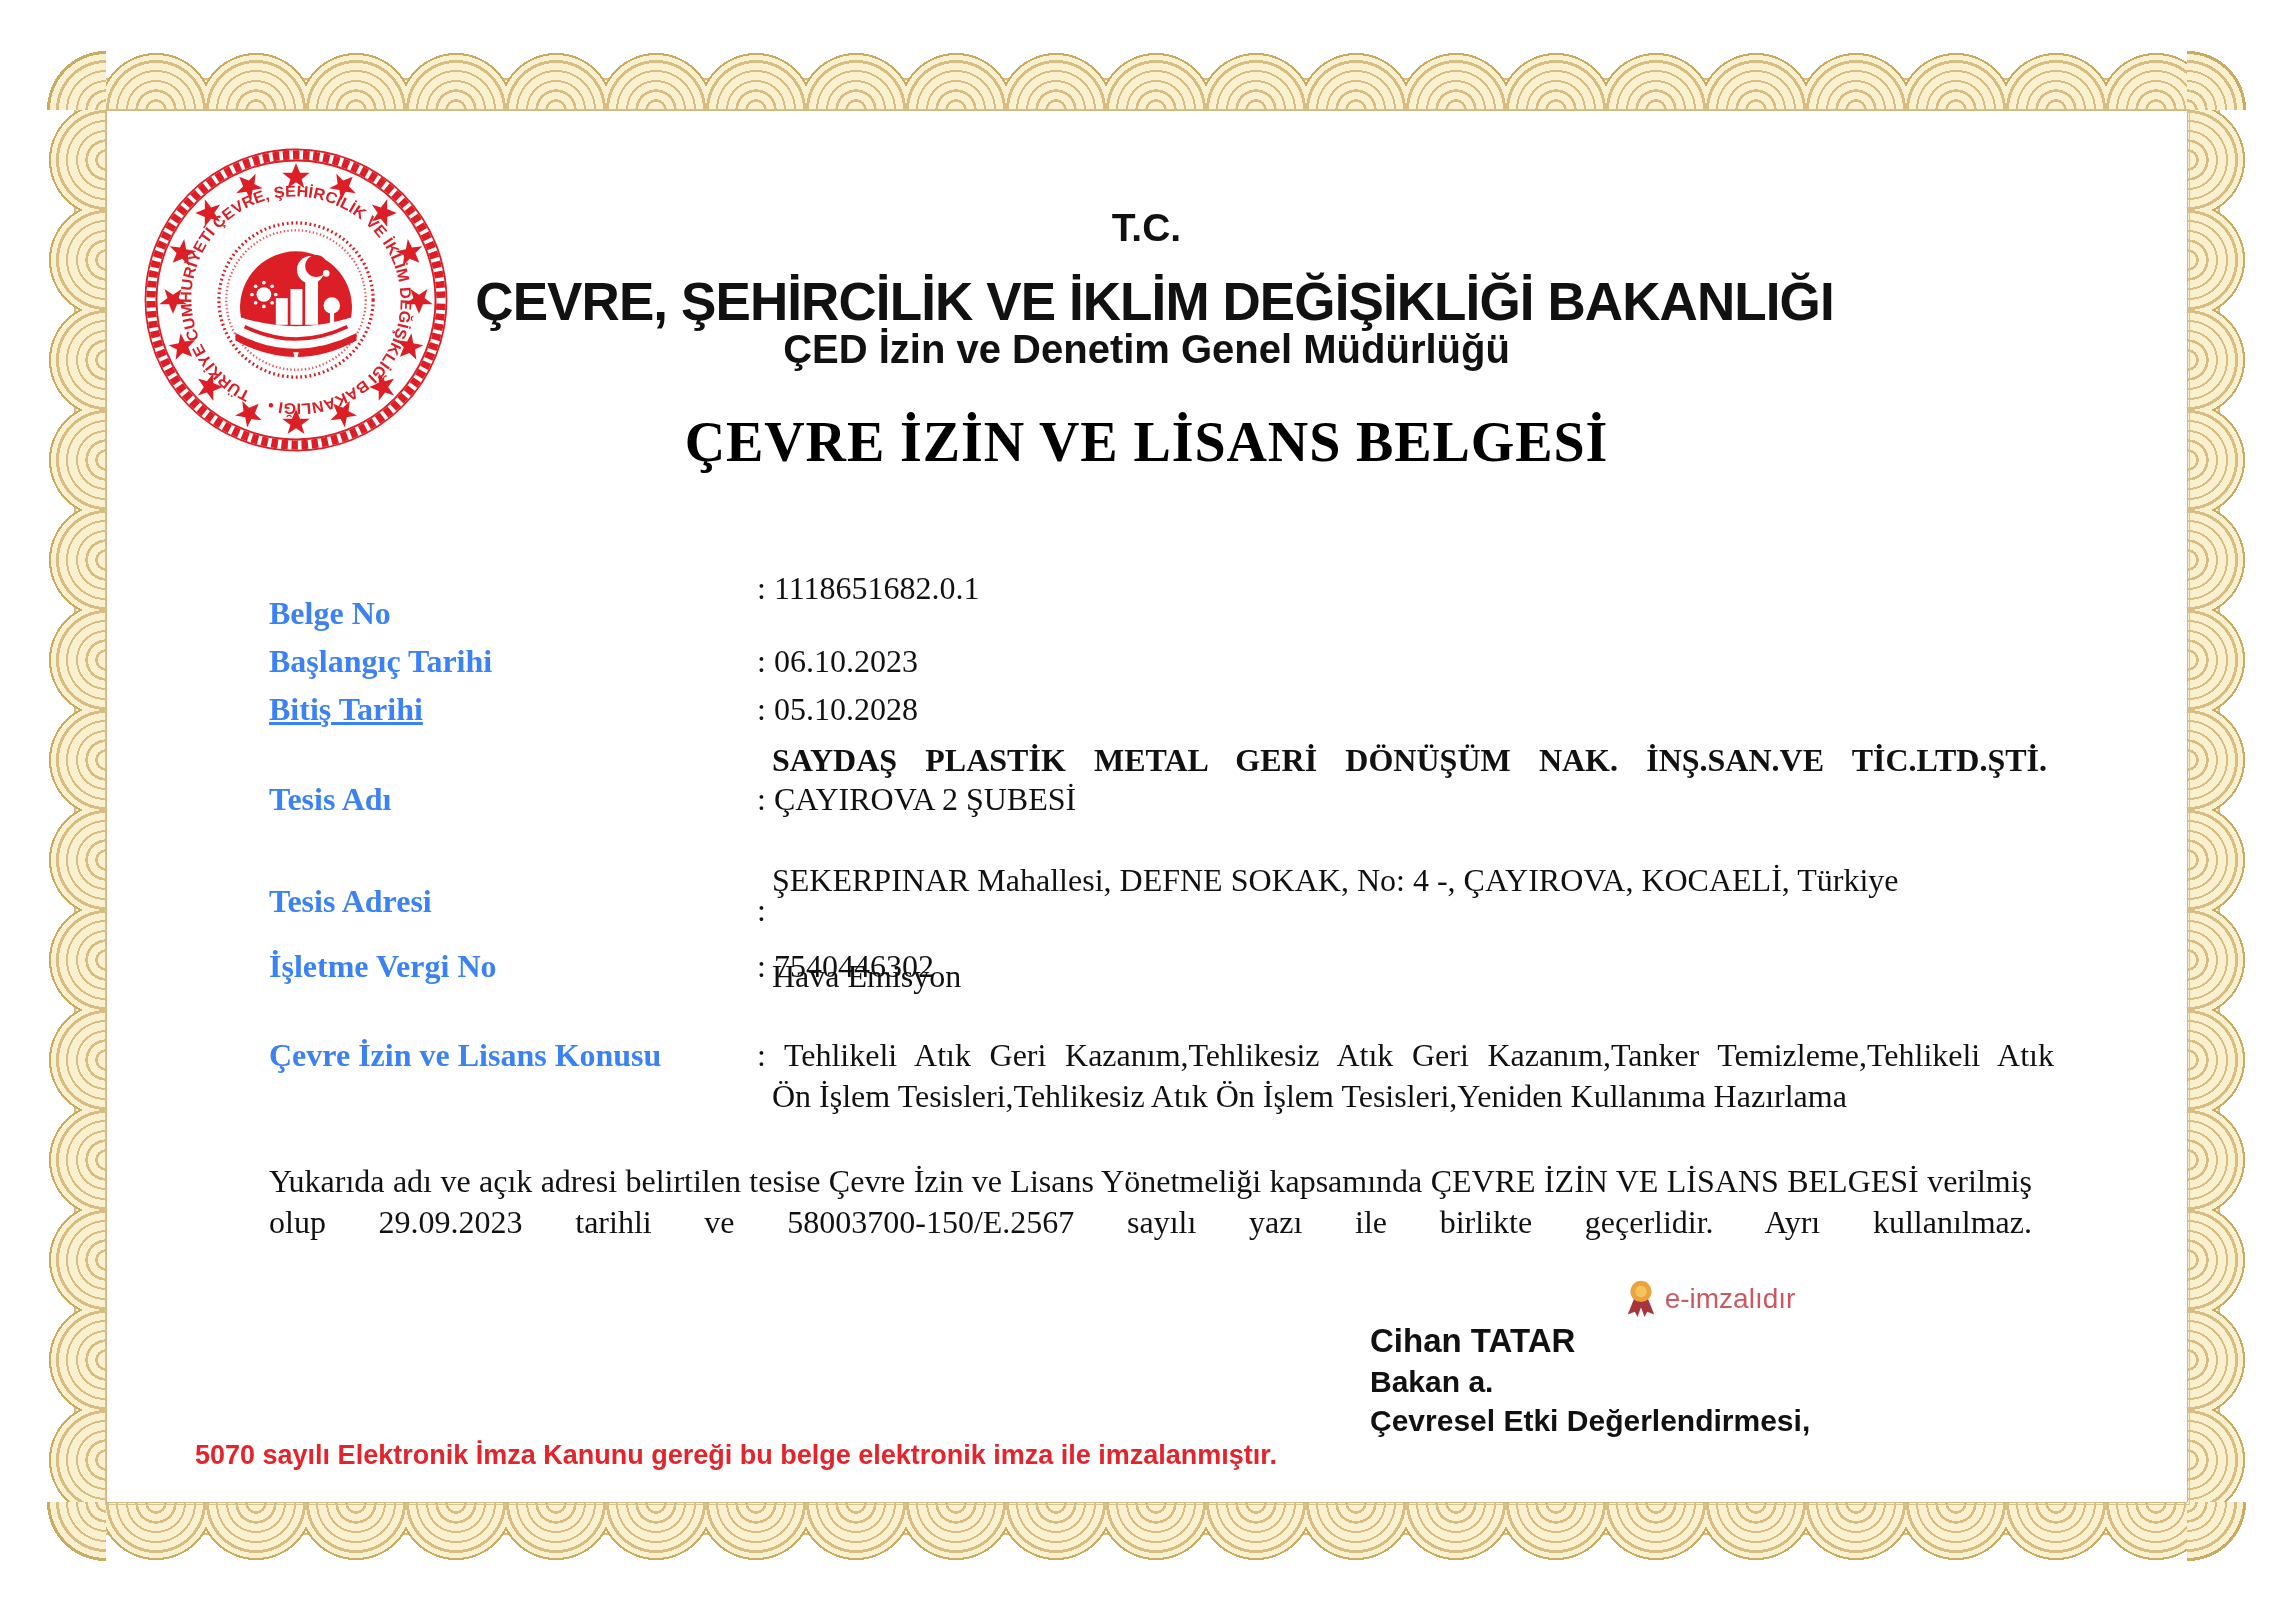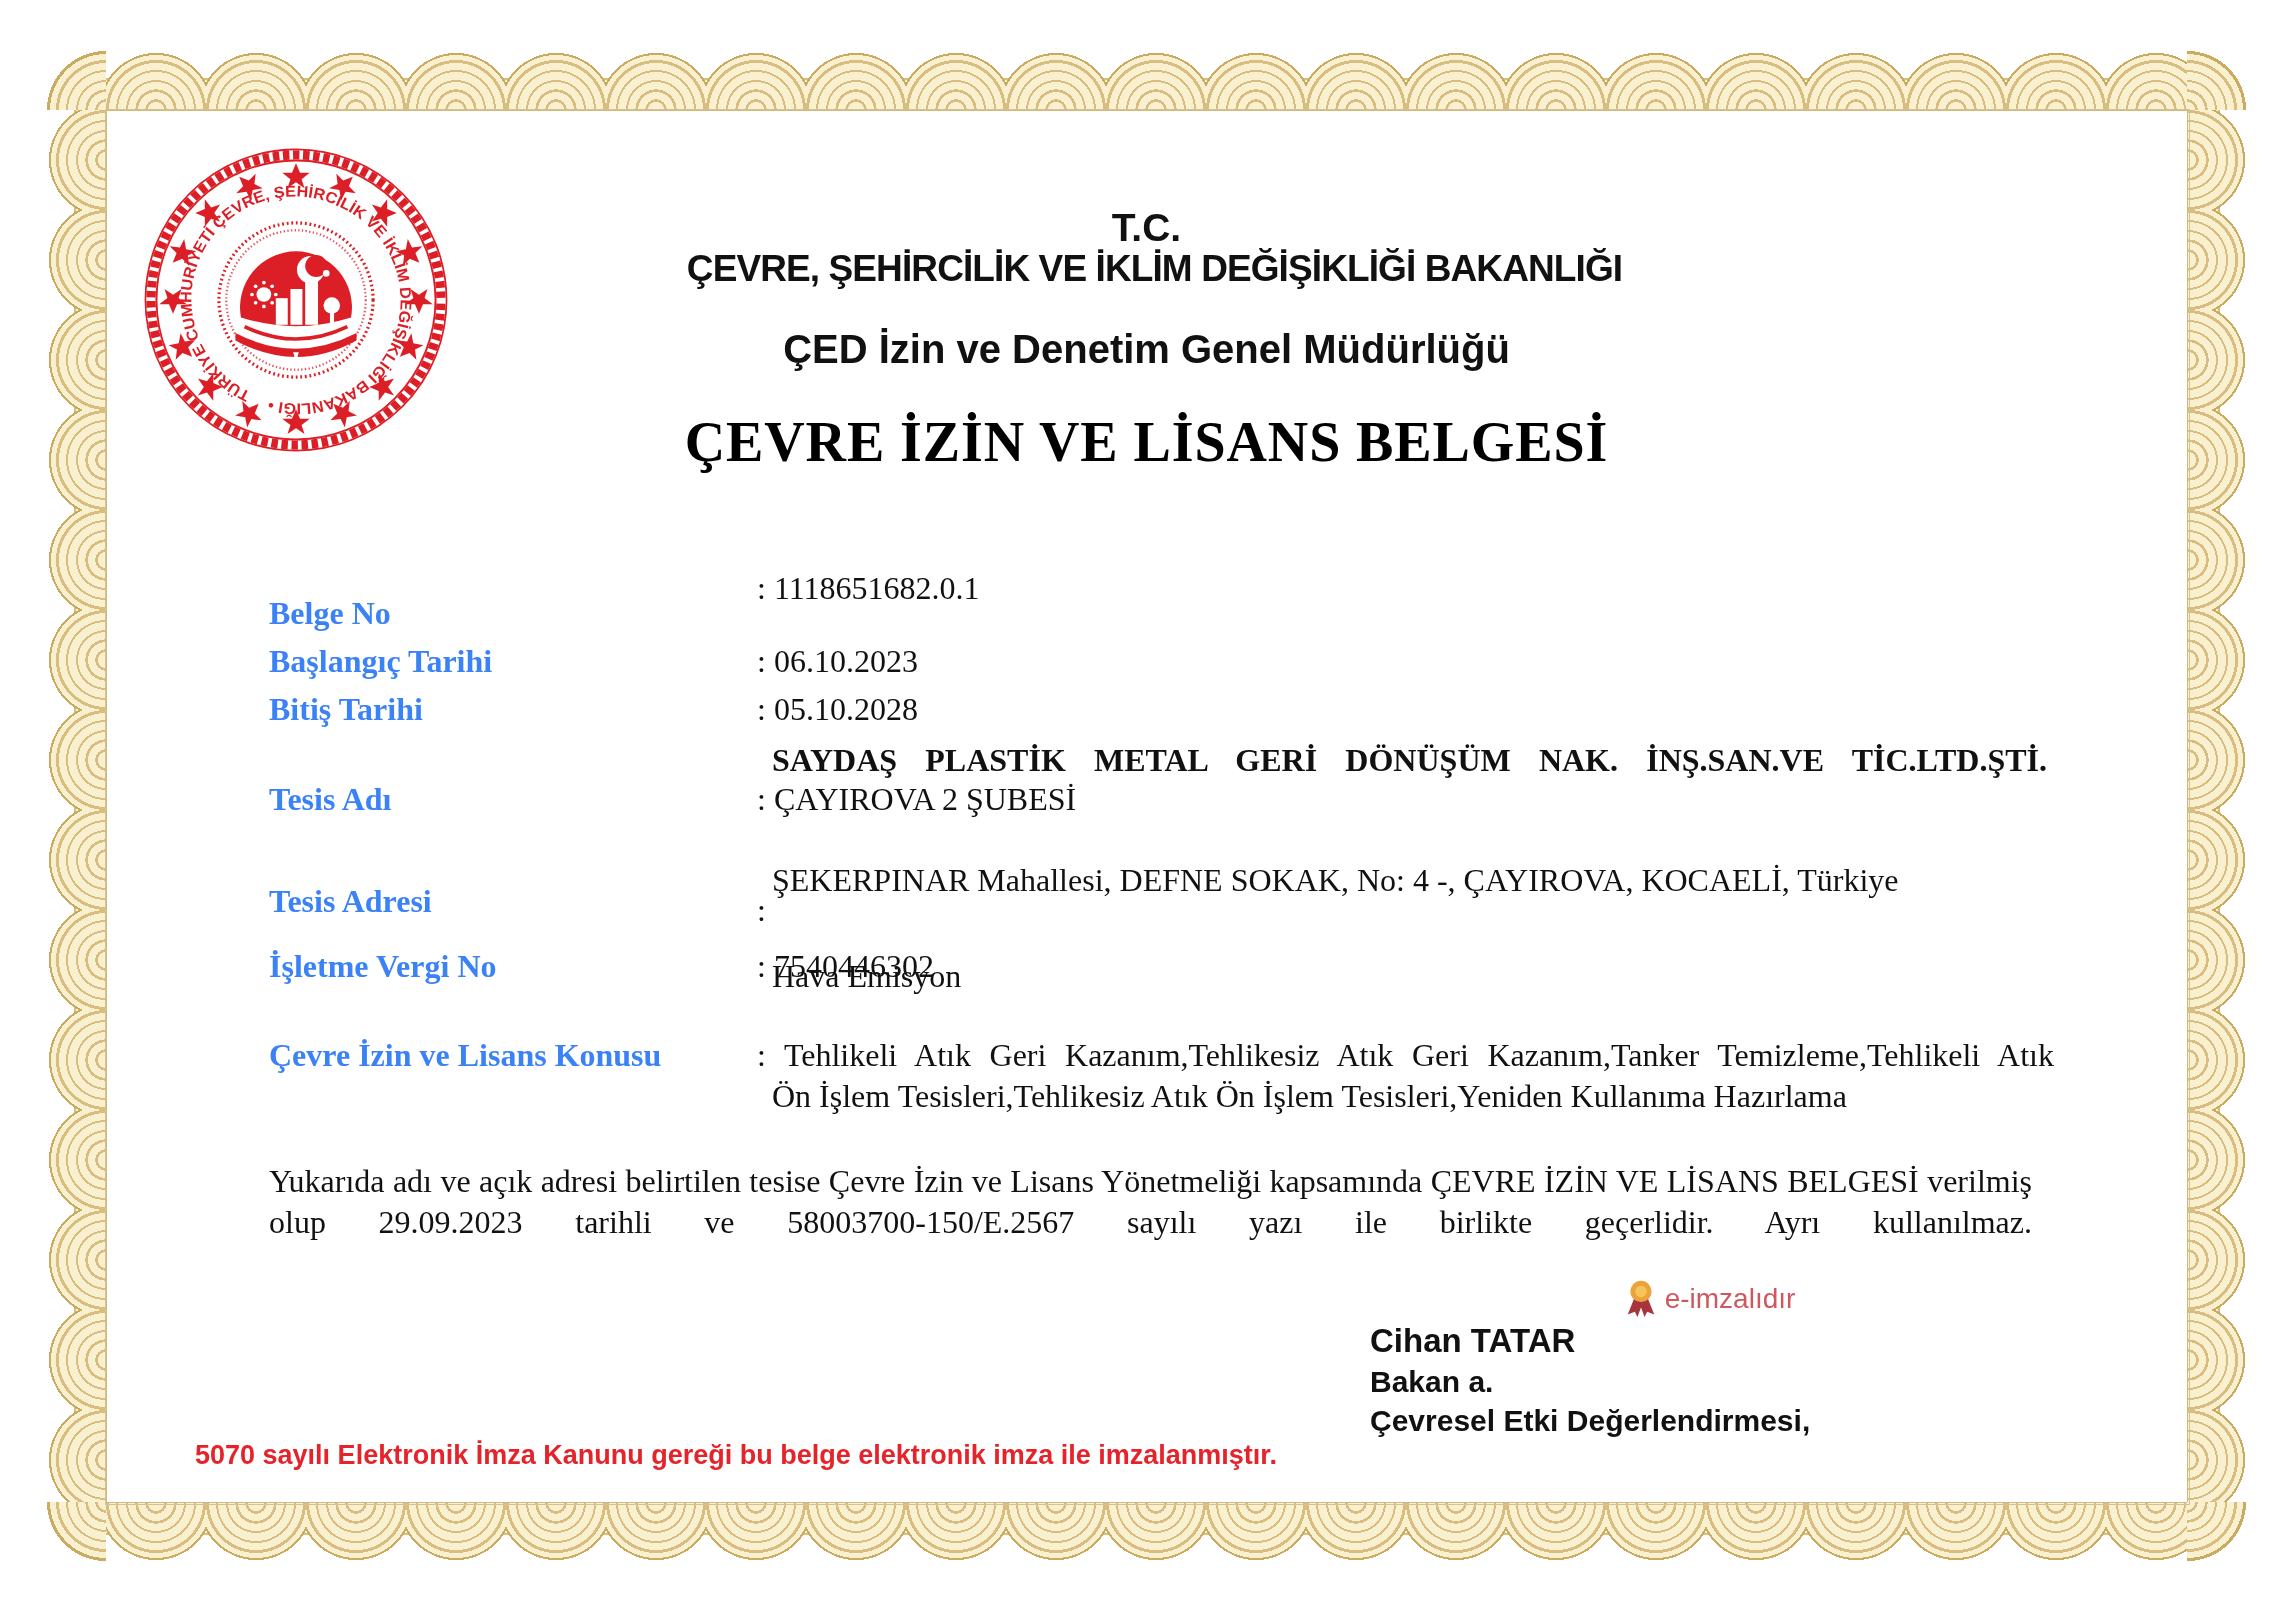--- a/index.html
+++ b/index.html
@@ -38,21 +38,21 @@
   .c-bl{left:45px;top:1502px;background:radial-gradient(circle at 100% 0%, #f8f0cf 0 8px,#d9bd80 8px 10.7px,#f8f0cf 10.7px 18px,#d9bd80 18px 20.6px,#f8f0cf 20.6px 28px,#d9bd80 28px 30px,#f8f0cf 30px 38px,#d9bd80 38px 40px,#f8f0cf 40px 47px,#d9bd80 47px 50px,#f8f0cf 50px 56px,#c9ab62 56px 59px,transparent 59px);}
   .c-br{left:2187px;top:1502px;background:radial-gradient(circle at 0% 0%, #f8f0cf 0 8px,#d9bd80 8px 10.7px,#f8f0cf 10.7px 18px,#d9bd80 18px 20.6px,#f8f0cf 20.6px 28px,#d9bd80 28px 30px,#f8f0cf 30px 38px,#d9bd80 38px 40px,#f8f0cf 40px 47px,#d9bd80 47px 50px,#f8f0cf 50px 56px,#c9ab62 56px 59px,transparent 59px);}
   .innerline{position:absolute;left:105px;top:109px;width:2083px;height:1394px;border:0.9px solid #d5c28c;pointer-events:none;}
 
   
   .abs{position:absolute;}
   .sans{font-family:"Liberation Sans", sans-serif;}
   .serif{font-family:"Liberation Serif", serif;}
   .hdr{left:0;right:0;text-align:center;font-weight:bold;color:#111;margin-top:48px;}
   .hdr-tc{top:158px;font-size:39px;}
-  .hdr-min{top:200px;font-size:37px;letter-spacing:-0.9px;padding-left:16px;}
+  .hdr-min{top:223px;font-size:53px;letter-spacing:-0.9px;padding-left:16px;}
   .hdr-dir{top:279px;font-size:40px;}
   .doc-title{top:410px;left:0;right:0;text-align:center;font-weight:bold;font-size:56px;letter-spacing:0.9px;color:#000;}
 
   .flabel{left:269px;font-weight:bold;font-size:32px;color:#3b82f6;}
   .fval{left:757px;font-size:32px;color:#111;}
   .fv2{left:772px;font-size:32px;color:#111;}
   .just{text-align:justify;text-align-last:justify;}
 
   .para{left:269px;top:1161px;width:1763px;font-size:32px;line-height:41px;
         text-align:justify;text-align-last:justify;color:#111;}
@@ -147,21 +147,21 @@
   <div class="abs serif doc-title">ÇEVRE İZİN VE LİSANS BELGESİ</div>
 
   <div class="abs sans hdr hdr-dir">ÇED İzin ve Denetim Genel Müdürlüğü</div>
 
   <div class="abs serif fval" style="top:570px;">:  1118651682.0.1</div>
   <div class="abs serif flabel" style="top:595px;">Belge No</div>
 
   <div class="abs serif flabel" style="top:643px;">Başlangıç Tarihi</div>
   <div class="abs serif fval" style="top:643px;">:  06.10.2023</div>
 
-  <div class="abs serif flabel" style="top:691px;">Bitiş Tarihi</div>
+  <div class="abs serif flabel" style="top:691px;text-decoration:underline;">Bitiş Tarihi</div>
   <div class="abs serif fval" style="top:691px;">:  05.10.2028</div>
 
   <div class="abs serif fv2 just" style="top:742px;width:1275px;font-weight:bold;">SAYDAŞ PLASTİK METAL GERİ DÖNÜŞÜM NAK. İNŞ.SAN.VE TİC.LTD.ŞTİ.</div>
   <div class="abs serif flabel" style="top:781px;">Tesis Adı</div>
   <div class="abs serif fval" style="top:781px;">: ÇAYIROVA 2 ŞUBESİ</div>
 
   <div class="abs serif fv2" style="top:862px;">ŞEKERPINAR Mahallesi, DEFNE SOKAK, No: 4 -, ÇAYIROVA, KOCAELİ, Türkiye</div>
   <div class="abs serif flabel" style="top:883px;">Tesis Adresi</div>
   <div class="abs serif fval" style="top:892px;">:</div>
 

